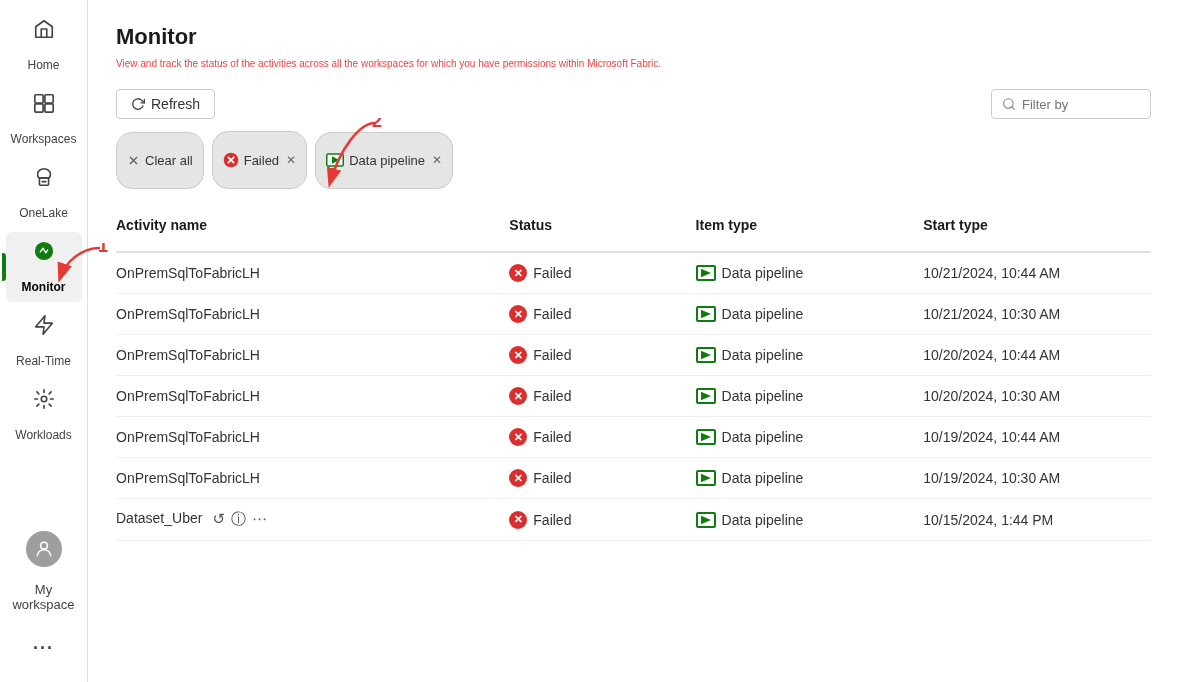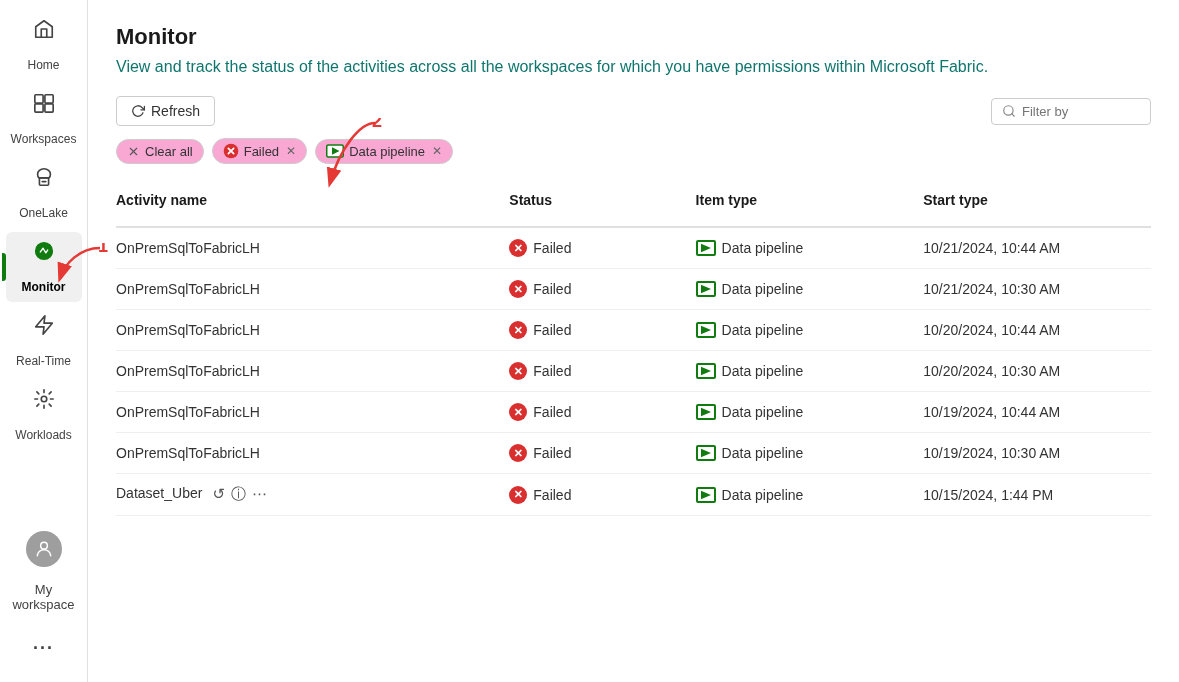--- a/index.html
+++ b/index.html
@@ -54,29 +54,28 @@
       overflow-y: auto;
     }
 
     .page-title {
       font-size: 22px;
       font-weight: 600;
       color: #1a1a1a;
       margin-bottom: 8px;
     }
     .page-subtitle {
-      font-size: 16px;
-      color: #0f766e;
+      font-size: 10px;
+      color: #ef4444;
       margin-bottom: 20px;
     }
 
     
     .toolbar {
       display: flex;
-      align-items: center;
       gap: 12px;
       margin-bottom: 12px;
       flex-wrap: wrap;
     }
     .btn-refresh {
       display: flex;
       align-items: center;
       gap: 6px;
       padding: 6px 14px;
       border: 1px solid #ccc;
@@ -91,24 +90,24 @@
       display: flex;
       align-items: center;
       gap: 8px;
       margin-bottom: 18px;
       flex-wrap: wrap;
     }
     .filter-chip {
       display: flex;
       align-items: center;
       gap: 5px;
-      padding: 4px 10px;
+      padding: 20px 10px;
       border: 1px solid #ccc;
       border-radius: 16px;
-      background: #f9a8d4;
+      background: #e5e5e5;
       font-size: 13px;
       cursor: pointer;
       color: #333;
     }
     .chip-close { color: #666; font-size: 12px; margin-left: 2px; }
 
     
     .filter-input-wrap {
       margin-left: auto;
       display: flex;

